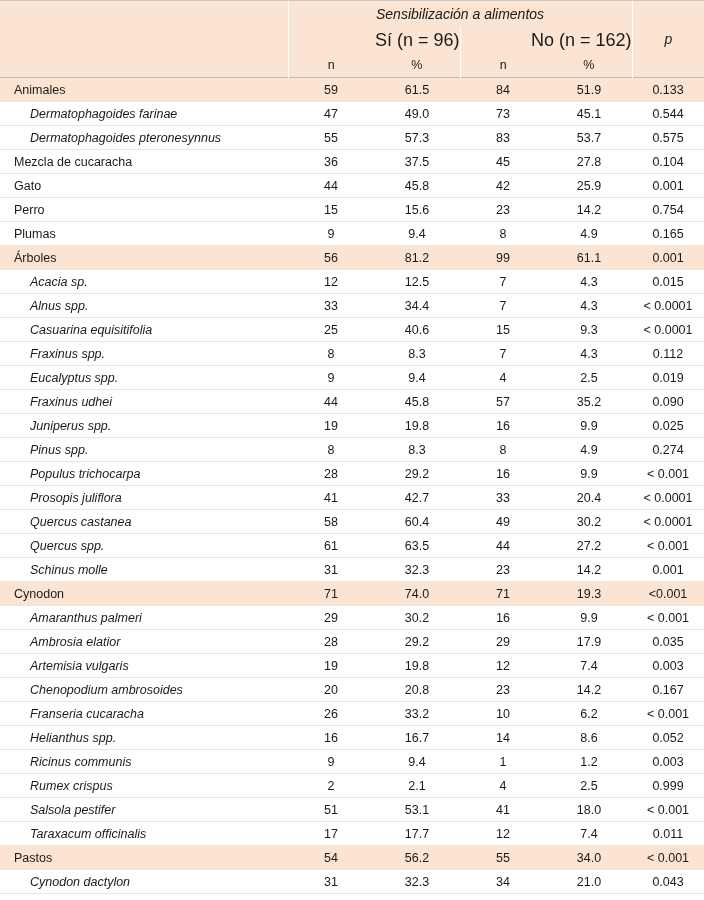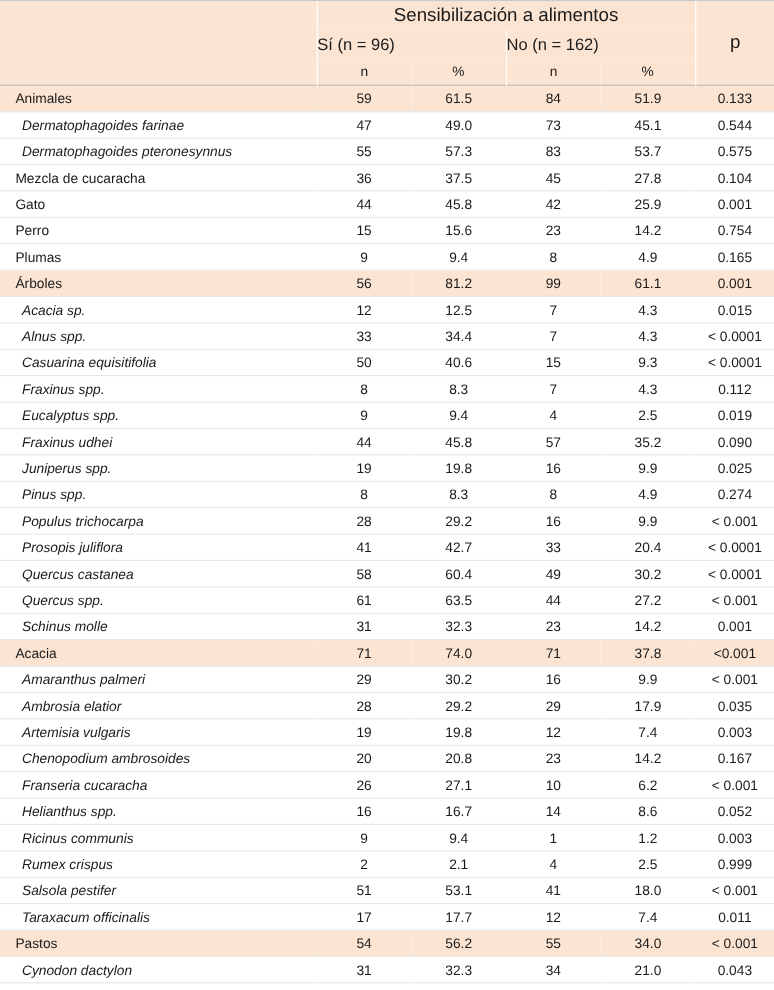--- a/index.html
+++ b/index.html
@@ -35,28 +35,29 @@
   col.c-p1    { width: 86px; }
   col.c-n2    { width: 86px; }
   col.c-p2    { width: 86px; }
   col.c-p     { width: 72px; }
 
   .hdr-top td {
     background: #fbe4d2;
     text-align: center;
     vertical-align: middle;
     height: 26px;
-    font-size: 17px;
+    font-size: 14px;
+    font-style: italic;
   }
   .hdr-mid td {
     background: #fbe4d2;
-    text-align: left;
+    text-align: right;
     vertical-align: middle;
     height: 26px;
-    font-size: 15px;
+    font-size: 18px;
   }
   .hdr-sub td {
     background: #fbe4d2;
     text-align: center;
     vertical-align: middle;
     height: 24px;
     font-size: 12.5px;
   }
   .line-top     { border-top: 1px solid #c9c9c9; }
   .line-under   { border-bottom: 1px solid #b9b9b9; }
@@ -76,21 +77,21 @@
     padding-left: 14px;
   }
   tr.group td {
     background: #fbe4d2;
   }
   tr.group td.lbl {
     padding-left: 14px;
     font-style: normal;
   }
   tr.item td.lbl {
-    padding-left: 20px;
+    padding-left: 30px;
     font-style: italic;
   }
   tr.item-plain td.lbl {
     font-style: normal;
   }
   .group-top { border-top: 1px solid #c9c9c9; margin-top: 22px; }
 </style>
 </head>
 <body>
 
@@ -197,21 +198,21 @@
         <tr class="data-row item">
           <td class="lbl">Alnus spp.</td>
           <td class="num">33</td>
           <td class="num">34.4</td>
           <td class="num">7</td>
           <td class="num">4.3</td>
           <td class="num">&lt; 0.0001</td>
         </tr>
         <tr class="data-row item">
           <td class="lbl">Casuarina equisitifolia</td>
-          <td class="num">50</td>
+          <td class="num">25</td>
           <td class="num">40.6</td>
           <td class="num">15</td>
           <td class="num">9.3</td>
           <td class="num">&lt; 0.0001</td>
         </tr>
         <tr class="data-row item">
           <td class="lbl">Fraxinus spp.</td>
           <td class="num">8</td>
           <td class="num">8.3</td>
           <td class="num">7</td>
@@ -284,25 +285,25 @@
         </tr>
         <tr class="data-row item">
           <td class="lbl">Schinus molle</td>
           <td class="num">31</td>
           <td class="num">32.3</td>
           <td class="num">23</td>
           <td class="num">14.2</td>
           <td class="num">0.001</td>
         </tr>
         <tr class="data-row group group group-top">
-          <td class="lbl">Acacia</td>
+          <td class="lbl">Cynodon</td>
           <td class="num">71</td>
           <td class="num">74.0</td>
           <td class="num">71</td>
-          <td class="num">37.8</td>
+          <td class="num">19.3</td>
           <td class="num">&lt;0.001</td>
         </tr>
         <tr class="data-row item">
           <td class="lbl">Amaranthus palmeri</td>
           <td class="num">29</td>
           <td class="num">30.2</td>
           <td class="num">16</td>
           <td class="num">9.9</td>
           <td class="num">&lt; 0.001</td>
         </tr>
@@ -326,21 +327,21 @@
           <td class="lbl">Chenopodium ambrosoides</td>
           <td class="num">20</td>
           <td class="num">20.8</td>
           <td class="num">23</td>
           <td class="num">14.2</td>
           <td class="num">0.167</td>
         </tr>
         <tr class="data-row item">
           <td class="lbl">Franseria cucaracha</td>
           <td class="num">26</td>
-          <td class="num">27.1</td>
+          <td class="num">33.2</td>
           <td class="num">10</td>
           <td class="num">6.2</td>
           <td class="num">&lt; 0.001</td>
         </tr>
         <tr class="data-row item">
           <td class="lbl">Helianthus spp.</td>
           <td class="num">16</td>
           <td class="num">16.7</td>
           <td class="num">14</td>
           <td class="num">8.6</td>

